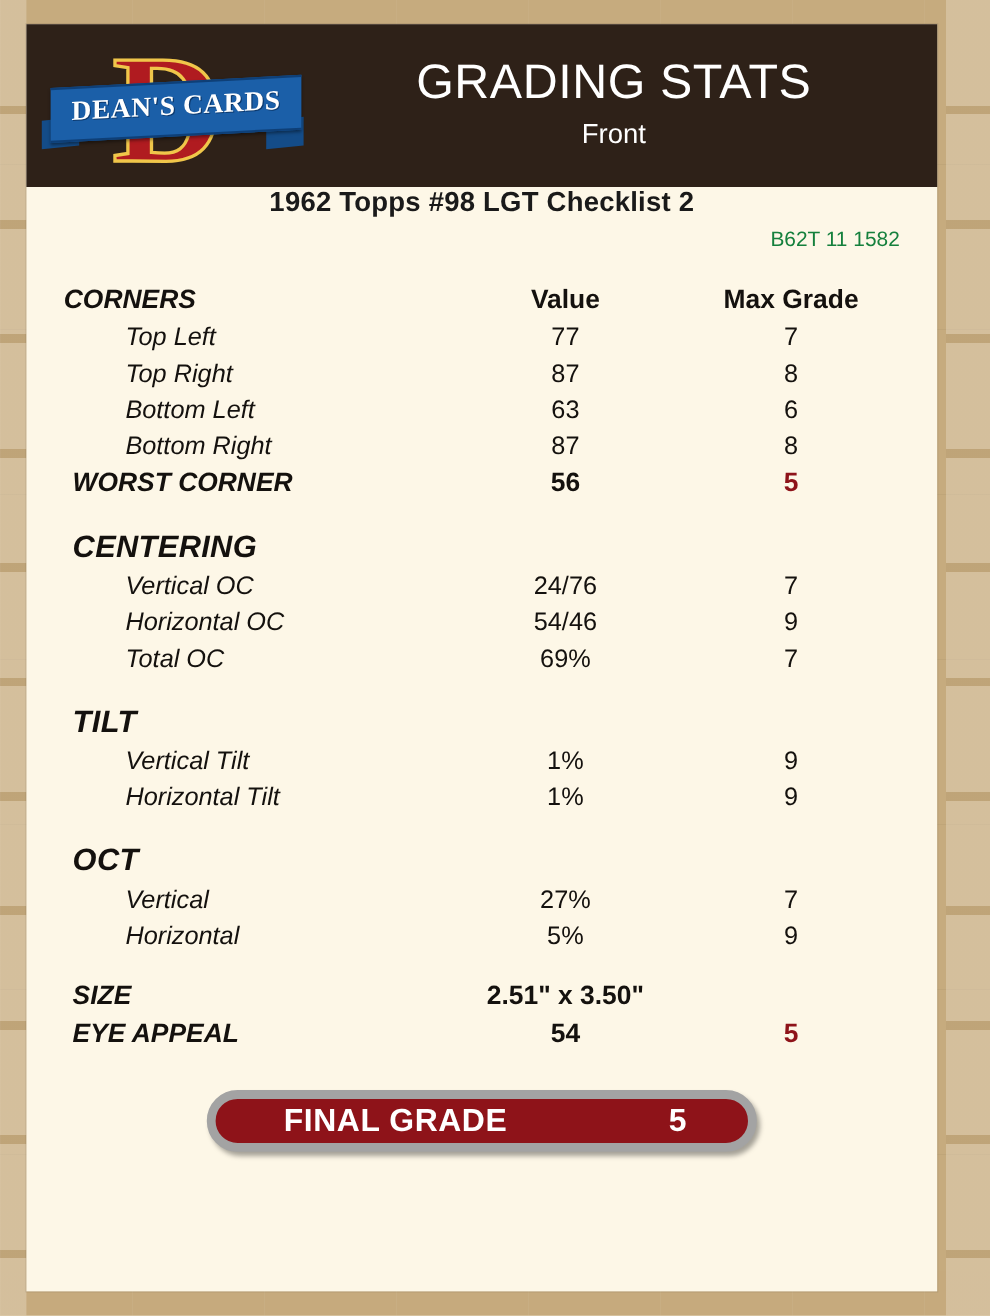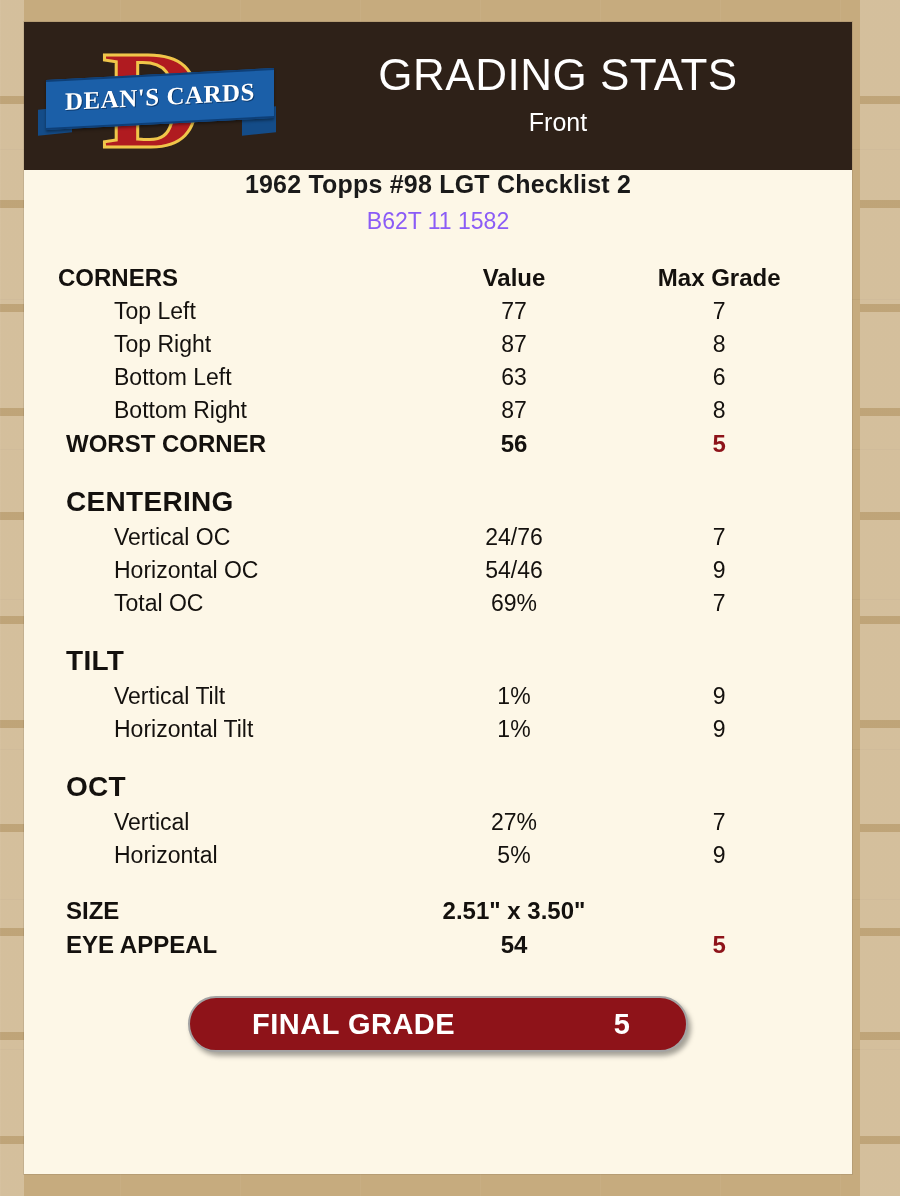--- a/index.html
+++ b/index.html
@@ -139,38 +139,38 @@
   }
 
   .card-title {
     text-align: center;
     font-size: 25px;
     font-weight: bold;
     color: #1a1a1a;
     letter-spacing: 0.2px;
   }
   .card-sub {
-    text-align: center;
-    font-size: 23px;
-    color: #8b5cf6;
+    text-align: right;
+    font-size: 19px;
+    color: #15803d;
     margin-top: 9px;
   }
 
   table.stats {
     width: 100%;
     border-collapse: collapse;
     margin-top: 26px;
     font-size: 23px;
     color: #14110e;
   }
   table.stats td {
     padding: 3px 0;
     vertical-align: middle;
   }
-  .col-label { width: 46%; }
+  .col-label { width: 46%; font-style: italic; }
   .col-value { width: 28%; text-align: center; }
   .col-max   { width: 26%; text-align: center; }
 
   .hdr td { font-weight: bold; font-size: 24px; padding-bottom: 2px; }
   .group td.col-label { font-weight: bold; font-size: 28px; padding-left: 8px; letter-spacing: 0.3px; }
   .item td.col-label { padding-left: 56px; font-size: 23px; }
   .group-strong td { font-weight: bold; font-size: 24px; }
   .group-strong td.col-label { padding-left: 8px; }
   .accent { color: #8e1319; font-weight: bold; }
   .spacer td { height: 16px; padding: 0; }
@@ -178,21 +178,21 @@
   .final-wrap {
     margin-top: 34px;
     display: flex;
     justify-content: center;
   }
   .final-grade {
     width: 500px;
     height: 56px;
     background: #8e1319;
     border-radius: 28px;
-    border: 2px solid #a3a3a3;
+    border: 8px solid #a3a3a3;
     box-shadow: 3px 4px 5px rgba(0,0,0,0.35);
     color: #ffffff;
     display: flex;
     align-items: center;
     justify-content: space-between;
     padding: 0 34px;
     box-sizing: border-box;
   }
   .final-grade .fg-label {
     font-size: 29px;

